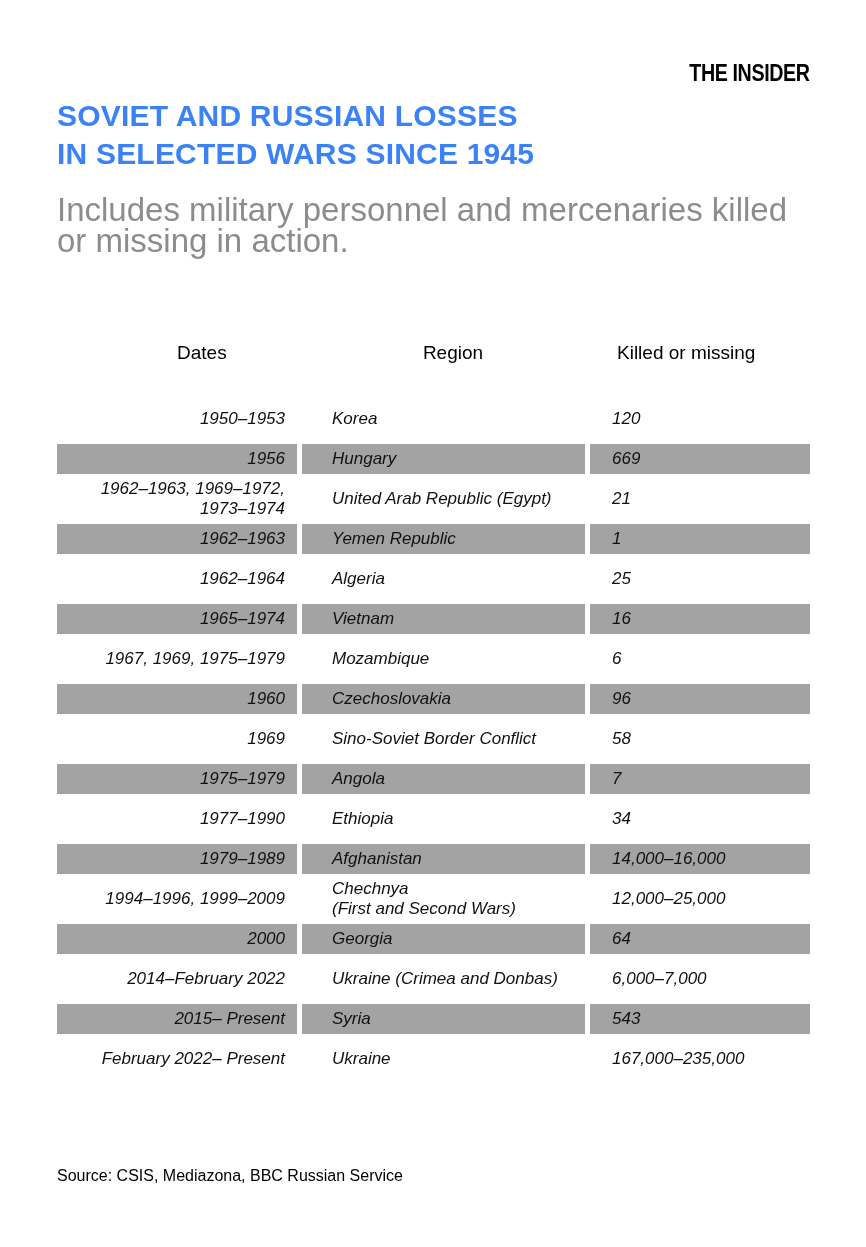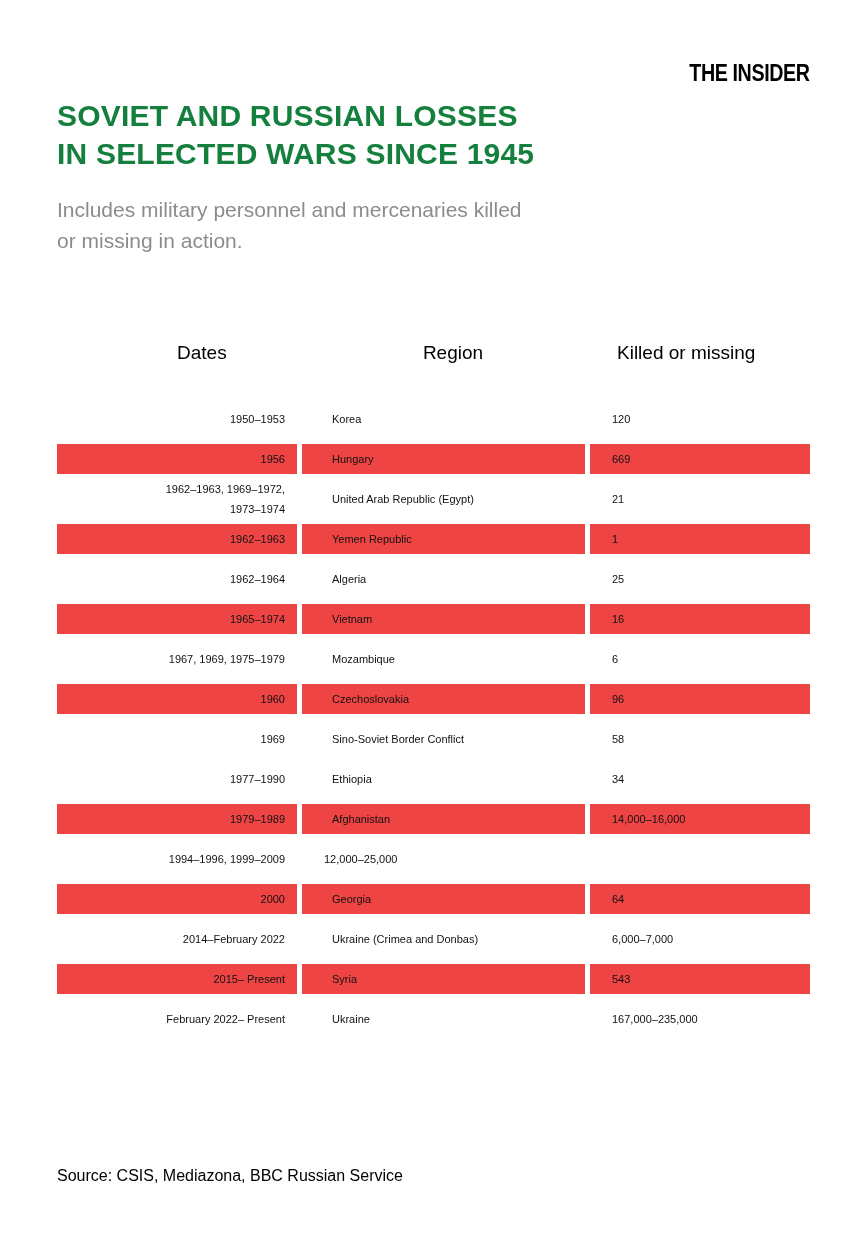--- a/index.html
+++ b/index.html
@@ -26,28 +26,28 @@
   }
   .title {
     position: absolute;
     left: 57px;
     top: 97px;
     margin: 0;
     font-size: 30px;
     font-weight: bold;
     line-height: 38px;
     letter-spacing: 0.2px;
-    color: #15803d;
+    color: #3b82f6;
     white-space: pre-line;
   }
   .subtitle {
     position: absolute;
     left: 57px;
     top: 194px;
-    font-size: 21px;
+    font-size: 33px;
     line-height: 31px;
     color: #8c8c8c;
     white-space: pre-line;
   }
   .thead {
     position: absolute;
     left: 57px;
     top: 341px;
     width: 753px;
     display: flex;
@@ -63,46 +63,47 @@
     position: absolute;
     left: 57px;
     top: 399px;
     width: 753px;
   }
   .trow { display: flex; height: 40px; }
   .cell {
     box-sizing: border-box;
     display: flex;
     align-items: center;
-    font-size: 11px;
+    font-size: 17px;
     line-height: 20px;
     color: #111111;
     white-space: pre-line;
     border-top: 5px solid transparent;
     border-bottom: 5px solid transparent;
     background-clip: padding-box;
+    font-style: italic;
   }
   .c-dates {
     width: 245px;
     justify-content: flex-end;
     text-align: right;
     padding-right: 12px;
     border-right: 5px solid transparent;
   }
   .c-region {
     width: 288px;
     padding-left: 30px;
     border-right: 5px solid transparent;
   }
   .c-killed {
     width: 220px;
     padding-left: 22px;
     text-align: right;
   }
-  .trow.alt .cell { background-color: #ef4444; }
+  .trow.alt .cell { background-color: #a3a3a3; }
   .source {
     position: absolute;
     left: 57px;
     top: 1167px;
     font-size: 16px;
     color: #000;
   }
 </style>
 </head>
 <body>
@@ -160,32 +161,39 @@
       <div class="trow alt">
         <div class="cell c-dates">1960</div>
         <div class="cell c-region">Czechoslovakia</div>
         <div class="cell c-killed">96</div>
       </div>
       <div class="trow">
         <div class="cell c-dates">1969</div>
         <div class="cell c-region">Sino-Soviet Border Conflict</div>
         <div class="cell c-killed">58</div>
       </div>
+      <div class="trow alt">
+        <div class="cell c-dates">1975–1979</div>
+        <div class="cell c-region">Angola</div>
+        <div class="cell c-killed">7</div>
+      </div>
       <div class="trow">
         <div class="cell c-dates">1977–1990</div>
         <div class="cell c-region">Ethiopia</div>
         <div class="cell c-killed">34</div>
       </div>
       <div class="trow alt">
         <div class="cell c-dates">1979–1989</div>
         <div class="cell c-region">Afghanistan</div>
         <div class="cell c-killed">14,000–16,000</div>
       </div>
       <div class="trow">
         <div class="cell c-dates">1994–1996, 1999–2009</div>
+        <div class="cell c-region">Chechnya
+(First and Second Wars)</div>
         <div class="cell c-killed">12,000–25,000</div>
       </div>
       <div class="trow alt">
         <div class="cell c-dates">2000</div>
         <div class="cell c-region">Georgia</div>
         <div class="cell c-killed">64</div>
       </div>
       <div class="trow">
         <div class="cell c-dates">2014–February 2022</div>
         <div class="cell c-region">Ukraine (Crimea and Donbas)</div>

